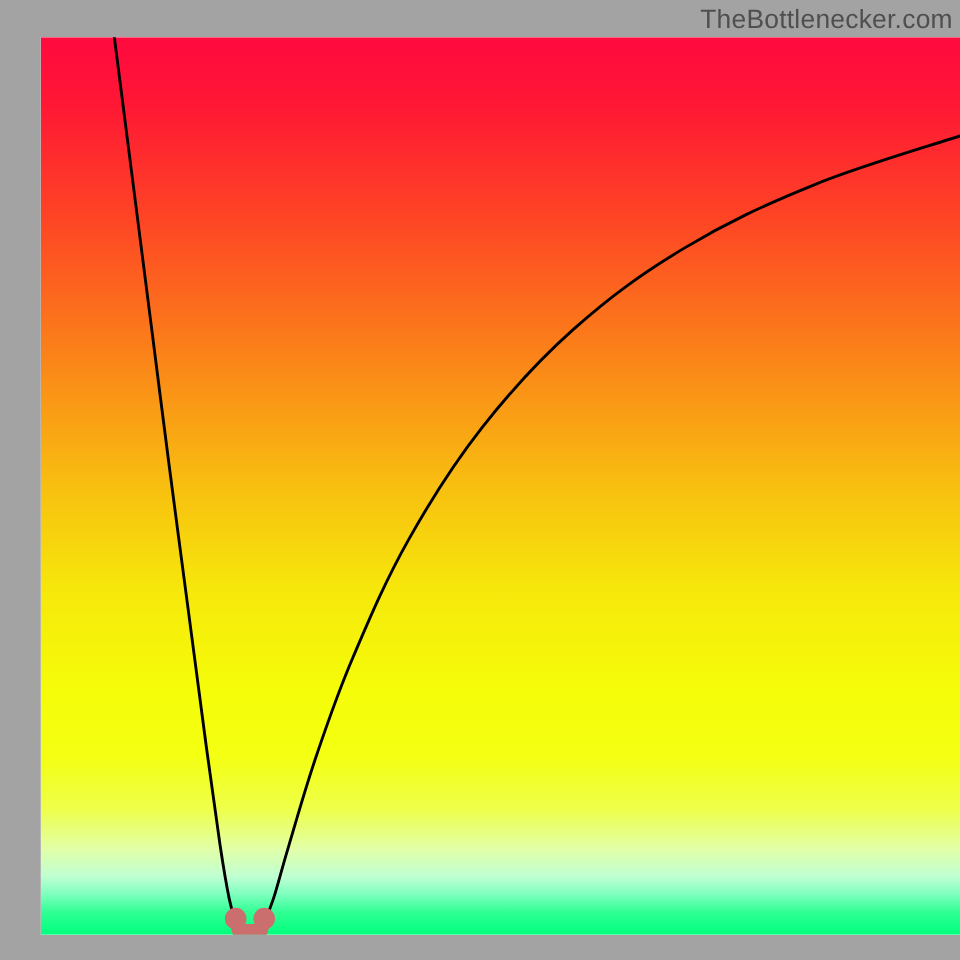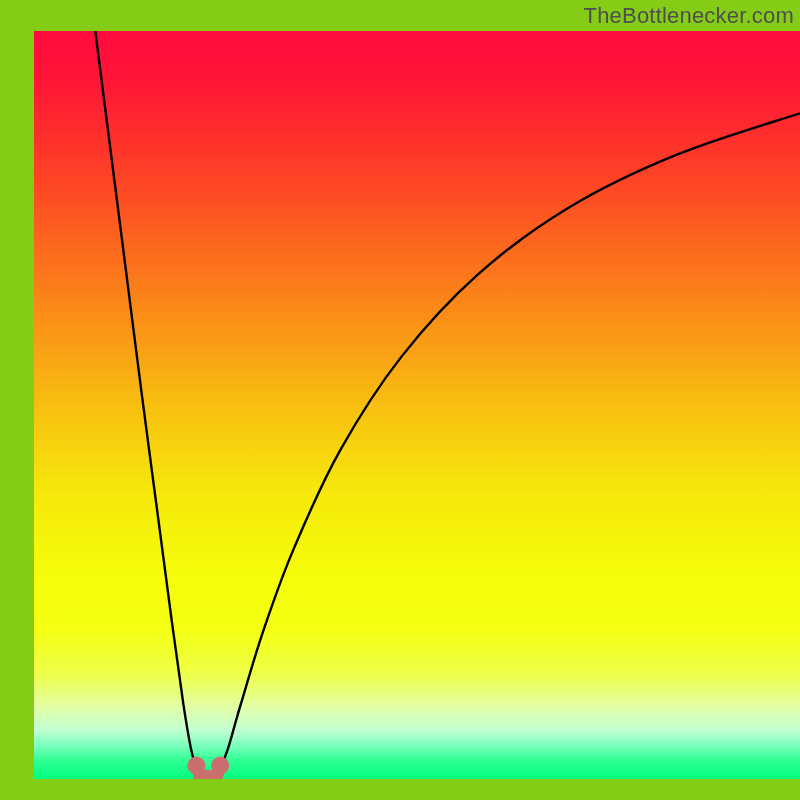--- a/index.html
+++ b/index.html
@@ -8,21 +8,21 @@
     width: 800px;
     height: 800px;
     overflow: hidden;
     background: #000;
     font-family: Arial, Helvetica, sans-serif;
   }
   .frame {
     position: absolute;
     left: 0; top: 0;
     width: 800px; height: 800px;
-    background: #84cc16;
+    background: #a3a3a3;
   }
   .plot {
     position: absolute;
     background: #fff;
   }
   .plot svg {
     display: block;
     width: 100%;
     height: 100%;
   }

